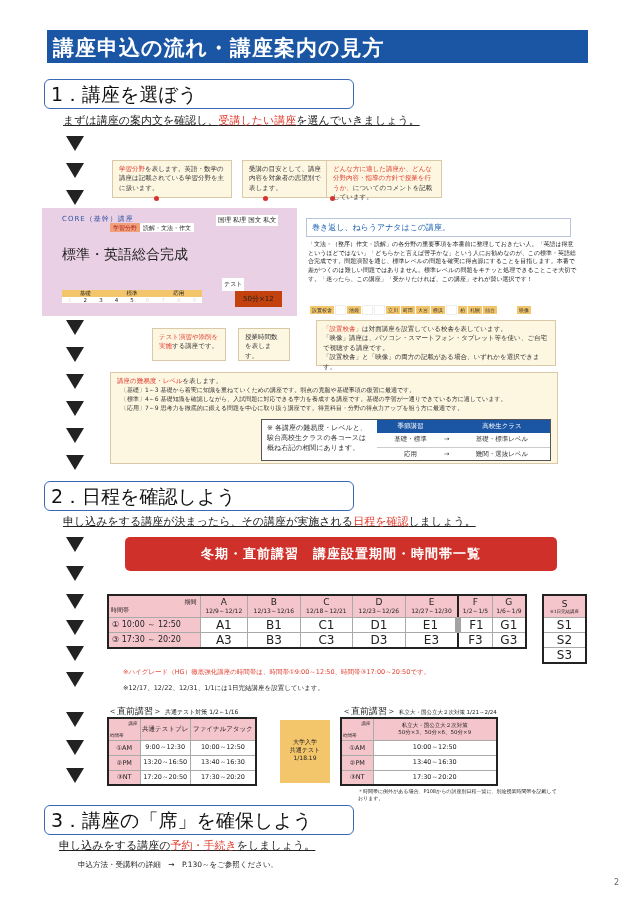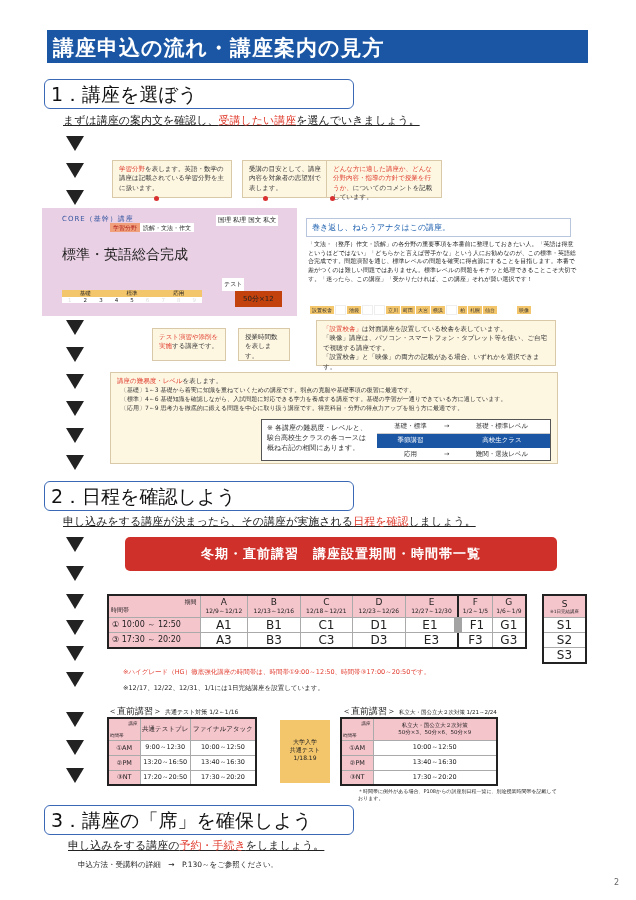--- a/index.html
+++ b/index.html
@@ -92,29 +92,29 @@
 
 <div class="abs note" style="left:110px;top:372px;width:448px;height:92px;">
   <div><span class="red">講座の難易度・レベル</span><span>を表します。</span></div>
   <div style="padding-left:4px;font-size:6px;">〔基礎〕1～3 基礎から着実に知識を重ねていくための講座です。弱点の克服や基礎事項の復習に最適です。</div>
   <div style="padding-left:4px;font-size:6px;">〔標準〕4～6 基礎知識を確認しながら、入試問題に対応できる学力を養成する講座です。基礎の学習が一通りできている方に適しています。</div>
   <div style="padding-left:4px;font-size:6px;">〔応用〕7～9 思考力を徹底的に鍛える問題を中心に取り扱う講座です。得意科目・分野の得点力アップを狙う方に最適です。</div>
   <div class="abs" style="left:150px;top:46px;width:290px;height:42px;border:1px solid #555;background:#fff;display:flex;">
     <div style="width:115px;font-size:7px;line-height:1.4;padding:4px 5px;">※ 各講座の難易度・レベルと、駿台高校生クラスの各コースは概ね右記の相関にあります。</div>
     <table style="flex:1;font-size:6.5px;">
       <tbody>
-          <tr style="border-bottom:1px solid #ccc">
+          <tr style="background:#1b56a4;color:#fff;">
+            <td style="text-align:center;padding:2px">季節講習</td>
+            <td></td>
+            <td style="text-align:center">高校生クラス</td>
+          </tr>
+      <tr style="border-bottom:1px solid #ccc">
             <td style="text-align:center;padding:2px">基礎・標準</td>
             <td>→</td>
             <td style="text-align:center">基礎・標準レベル</td>
-          </tr>
-      <tr style="background:#1b56a4;color:#fff;">
-            <td style="text-align:center;padding:2px">季節講習</td>
-            <td></td>
-            <td style="text-align:center">高校生クラス</td>
           </tr>
       <tr>
             <td style="text-align:center;padding:2px">応用</td>
             <td>→</td>
             <td style="text-align:center">難関・選抜レベル</td>
           </tr>
     </tbody>
       </table>
   </div>
 </div>
@@ -171,21 +171,21 @@
           <div style="font-weight:normal">1/6～1/9</div>
         </th>
   </tr>
   <tr style="height:15px;font-size:12px;padding-left:20px;">
     <td class="pinkh" style="font-size:8px;text-align:left;padding-left:3px;"><span>①</span>&nbsp;<span>10:00</span> ～ <span>12:50</span></td>
     <td>A1</td>
         <td>B1</td>
         <td>C1</td>
         <td>D1</td>
         <td>E1</td>
-        <td style="border-left:8px solid #a3a3a3">F1</td>
+        <td style="border-left:6px solid #a3a3a3">F1</td>
         <td>G1</td>
   </tr>
   <tr style="height:15px;font-size:12px;">
     <td class="pinkh" style="font-size:8px;text-align:left;padding-left:3px;"><span>③</span>&nbsp;<span>17:30</span> ～ <span>20:20</span></td>
     <td>A3</td>
         <td>B3</td>
         <td>C3</td>
         <td>D3</td>
         <td>E3</td>
         <td style="border-left:2px solid #222">F3</td>
@@ -272,15 +272,15 @@
       </tr>
   <tr style="height:15px">
         <td class="pinkh">③NT</td>
         <td>17:30～20:20</td>
       </tr>
 </tbody>
   </table>
 <div class="abs" style="left:358px;top:788px;width:200px;font-size:5px;line-height:1.4;">＊時間帯に例外がある場合、P108からの講座別日程一覧に、別途授業時間帯を記載しております。</div>
 
 <div class="abs sec-head" style="left:44px;top:805px;">3．講座の「席」を確保しよう</div>
-<div class="abs lead" style="left:68px;top:838px;font-size:11px;"><span>申し込みをする講座の</span><span class="red">予約・手続き</span><span>をしましょう。</span></div>
+<div class="abs lead" style="left:59px;top:838px;font-size:11px;"><span>申し込みをする講座の</span><span class="red">予約・手続き</span><span>をしましょう。</span></div>
 <div class="abs" style="left:78px;top:860px;font-size:7.5px;">申込方法・受講料の詳細　→　P.130～をご参照ください。</div>
 <div class="abs" style="left:614px;top:878px;font-size:8px;color:#666;">2</div>
 
 </body></html>

